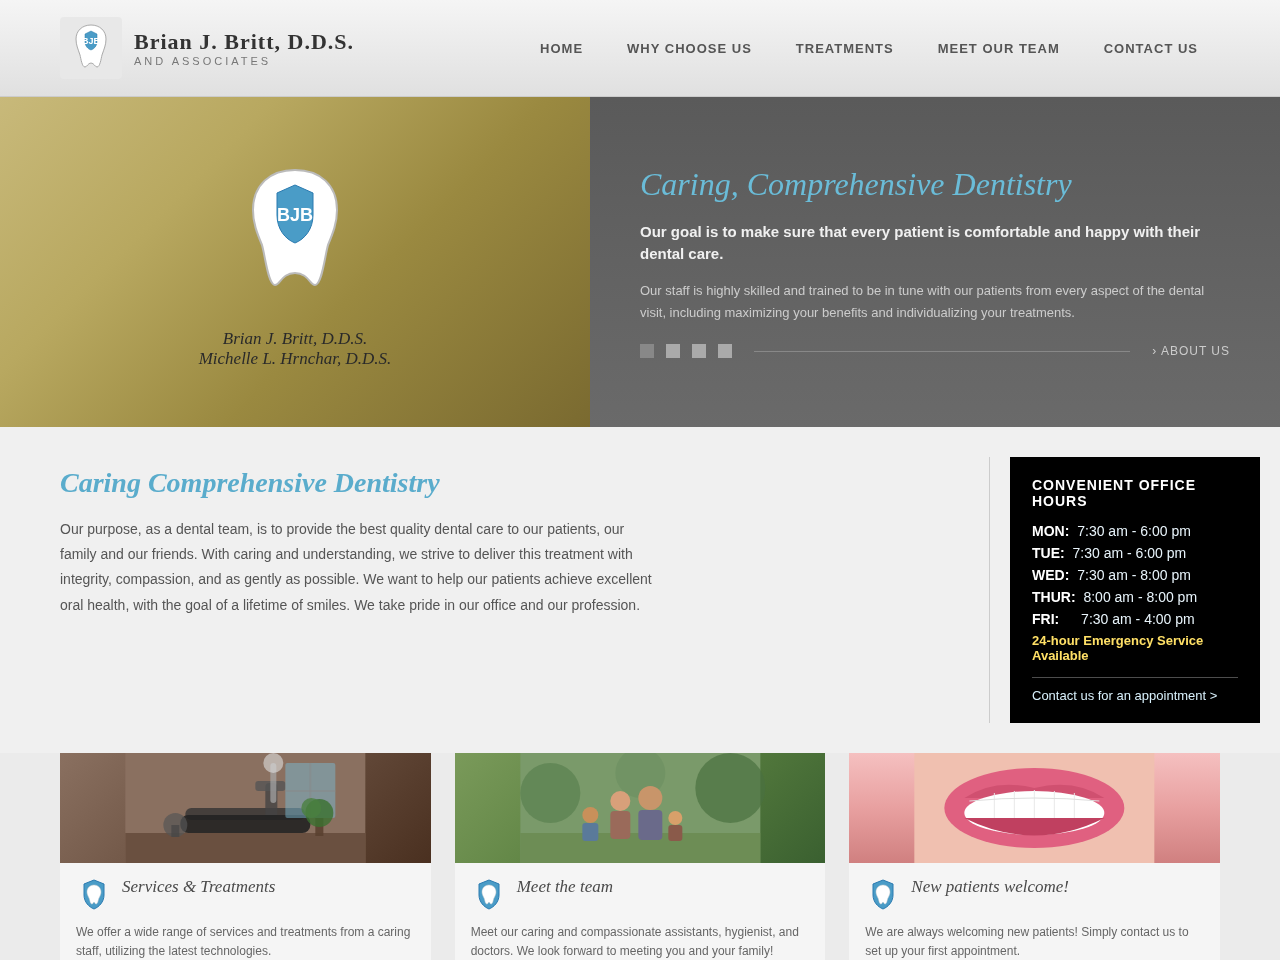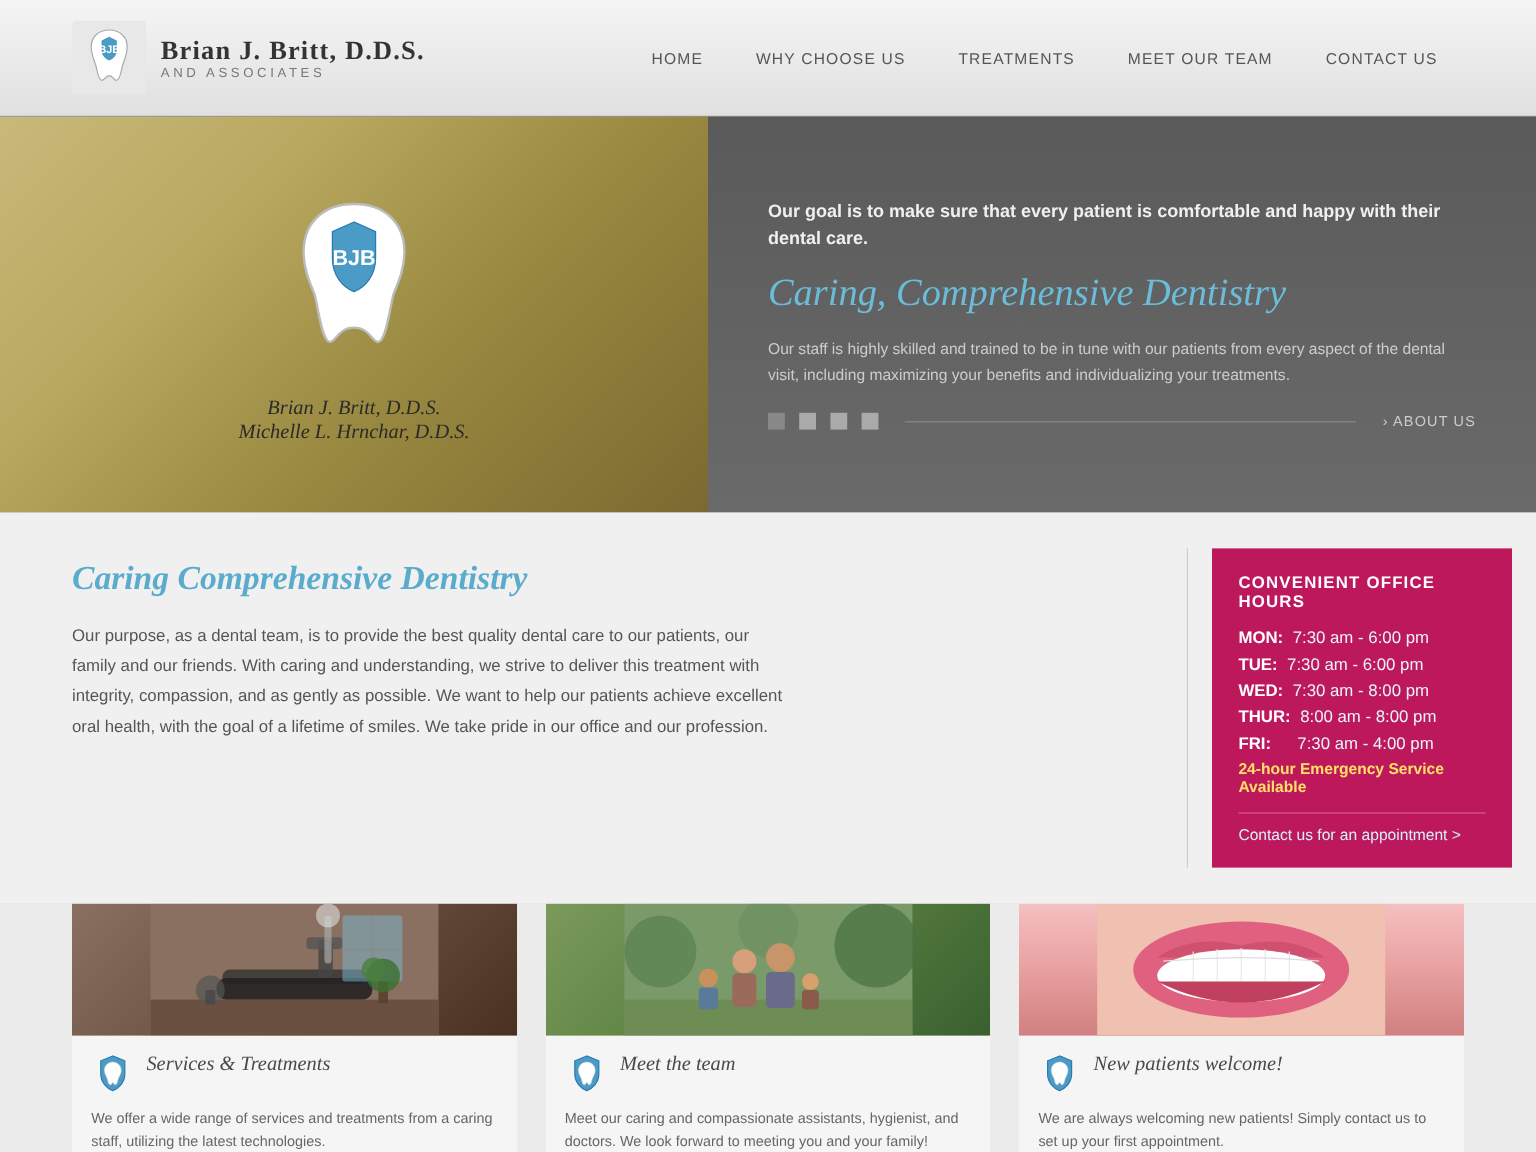--- a/index.html
+++ b/index.html
@@ -38,21 +38,21 @@
       letter-spacing: 3px;
     }
     nav {
       display: flex;
       align-items: center;
       gap: 0;
       margin-left: auto;
     }
     .nav-item {
       font-size: 13px;
-      font-weight: normal;
+      font-weight: bold;
       color: #555;
       letter-spacing: 1px;
       padding: 0 22px;
       cursor: pointer;
       text-decoration: none;
       height: 97px;
       display: flex;
       align-items: center;
     }
 
@@ -175,21 +175,21 @@
       width: 1px;
       background: #ccc;
       margin: 30px 0;
     }
     #sidebar {
       width: 290px;
       padding: 30px 20px 30px 20px;
       flex-shrink: 0;
     }
     #office-hours-box {
-      background: #be185d;
+      background: #000000;
       padding: 20px 22px;
       color: white;
     }
     #office-hours-title {
       font-size: 14px;
       font-weight: bold;
       letter-spacing: 1px;
       color: #fff;
       margin-bottom: 14px;
     }
@@ -321,22 +321,22 @@
         <path d="M80 30 L62 38 L62 60 C62 74 70 84 80 88 C90 84 98 74 98 60 L98 38 Z" fill="#4a9cc7" stroke="#2a7ab0" stroke-width="1"></path>
         <text x="80" y="66" font-size="18" font-weight="bold" fill="white" text-anchor="middle" font-family="Arial">BJB</text>
       </svg>
       <div id="hero-doctors">
         <div class="name1">Brian J. Britt, D.D.S.</div>
         <div class="name2">Michelle L. Hrnchar, D.D.S.</div>
       </div>
     </div>
   </div>
   <div id="hero-text">
+    <div id="hero-headline">Caring, Comprehensive Dentistry</div>
     <div id="hero-subhead">Our goal is to make sure that every patient is comfortable and happy with their dental care.</div>
-    <div id="hero-headline">Caring, Comprehensive Dentistry</div>
     <div id="hero-body">Our staff is highly skilled and trained to be in tune with our patients from every aspect of the dental visit, including maximizing your benefits and individualizing your treatments.</div>
     <div id="hero-footer">
       <span class="slide-dot"></span>
       <span class="slide-dot active"></span>
       <span class="slide-dot active"></span>
       <span class="slide-dot active"></span>
       <div id="hero-line"></div>
       <span id="about-us-link">› <span>ABOUT US</span></span>
     </div>
   </div>

